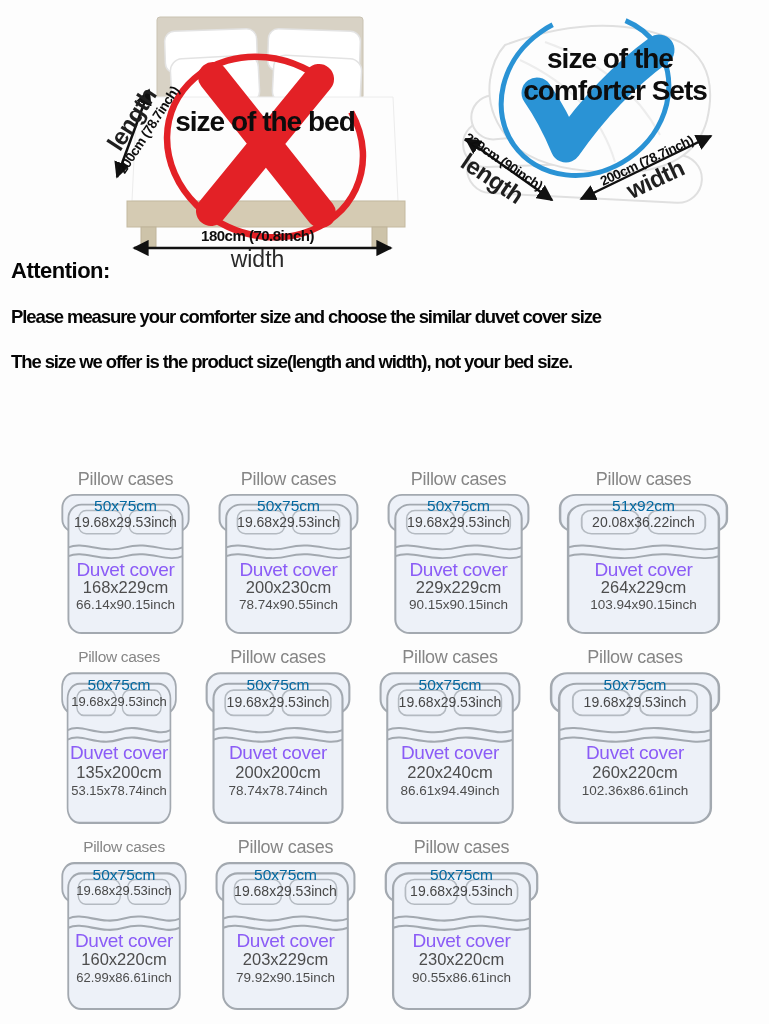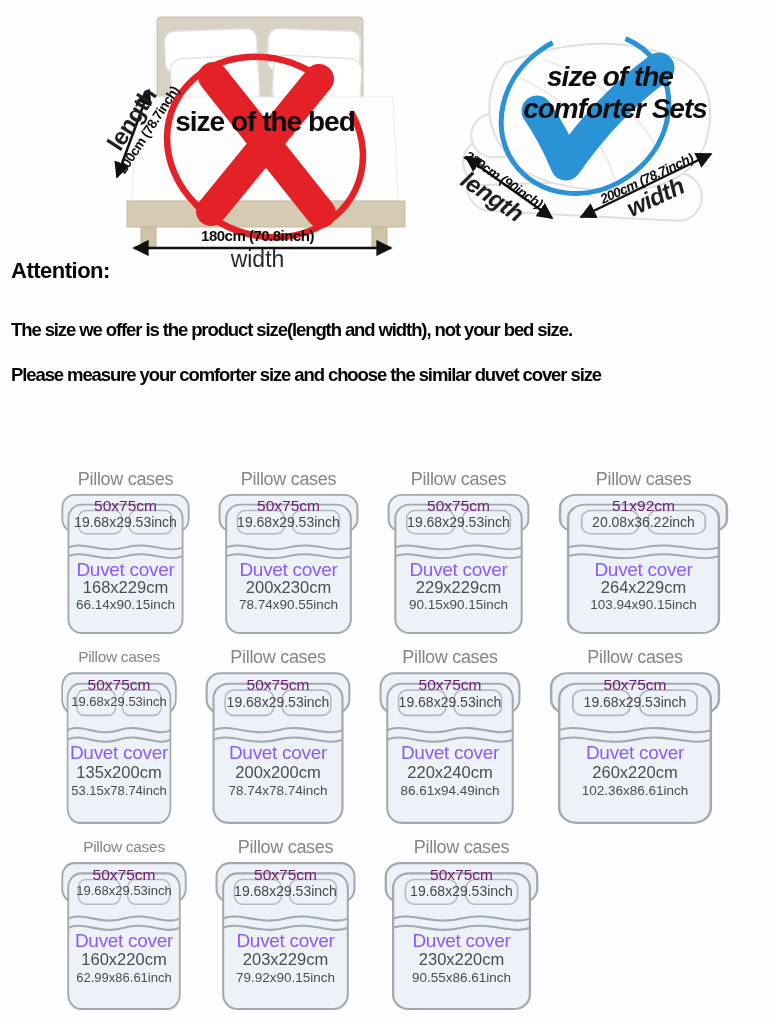--- a/index.html
+++ b/index.html
@@ -2,46 +2,46 @@
 <html><head>
 <meta charset="utf-8">
 <style>
   html,body{margin:0;padding:0;background:#ffffff;}
   body{font-family:"Liberation Sans","DejaVu Sans",sans-serif;}
   #page{position:relative;width:769px;height:1024px;background:#fdfdfd;overflow:hidden;}
 
   
   .figure{position:absolute;}
   #bed-figure{left:105px;top:5px;width:320px;height:265px;}
-  #comforter-figure{left:435px;top:18px;width:330px;height:255px;font-style:italic;}
+  #comforter-figure{left:435px;top:0;width:330px;height:255px;}
   .figure svg{position:absolute;inset:0;width:100%;height:100%;}
   .ovl{position:absolute;text-align:center;color:#0d0d0d;}
   .big-label{font-size:28px;font-weight:800;letter-spacing:-1px;line-height:1.1;}
   .dim-small{font-size:13.5px;font-weight:bold;letter-spacing:-0.5px;white-space:nowrap;}
   .dim-big{font-size:24px;font-weight:600;letter-spacing:-0.5px;color:#1f1f1f;white-space:nowrap;line-height:1.05;}
   .rot{transform-origin:center center;}
 
   
   #attention{position:absolute;left:11px;top:258px;width:756px;}
-  #attention .attn-title{font-size:22px;font-weight:bold;letter-spacing:-0.5px;color:#050505;margin:0 0 35px 0;}
+  #attention .attn-title{font-size:22px;font-weight:bold;letter-spacing:-0.5px;color:#050505;margin:0 0 22px 0;}
   #attention .attn-line{font-size:18.5px;font-weight:bold;letter-spacing:-1.1px;color:#050505;margin:0 0 23px 0;white-space:pre;}
 
   
   #grid{position:absolute;left:60px;top:468px;width:680px;}
   .grid-row{display:flex;align-items:flex-start;gap:26px;margin-bottom:10px;}
   .size-item{flex:0 0 auto;}
   .pillow-title{font-size:18px;color:#868686;text-align:center;line-height:22px;height:22px;letter-spacing:-0.3px;}
   .pillow-title.st{font-size:15.5px;}
   .bed{position:relative;width:100%;}
   .row-1 .bed{height:146px;}
   .row-2 .bed{height:158px;}
   .row-3 .bed{height:154px;}
   .bed svg{position:absolute;inset:0;width:100%;height:100%;}
   .t{position:absolute;left:0;right:0;text-align:center;white-space:nowrap;}
-  .pillow-cm{top:5%;font-size:15.5px;color:#701a75;}
+  .pillow-cm{top:5%;font-size:15.5px;color:#0369a1;}
   .pillow-inch{top:16.5%;font-size:14px;color:#474747;}
   .duvet-label{top:47%;font-size:19px;color:#8b5cf6;letter-spacing:-0.3px;}
   .duvet-cm{top:60%;font-size:16.5px;color:#4d4d4d;}
   .duvet-inch{top:73%;font-size:13.5px;color:#4d4d4d;}
 </style>
 </head>
 <body>
 
 <div id="page">
 
@@ -103,22 +103,22 @@
       <div class="dim-big">length</div>
     </div>
     <div class="ovl rot" style="left:122px;top:152px;width:190px;transform:rotate(-25deg);">
       <div class="dim-small">200cm (78.7inch)</div>
       <div class="dim-big">width</div>
     </div>
   </div>
 
   <div id="attention">
     <p class="attn-title">Attention:</p>
+    <p class="attn-line">Please measure your comforter size and choose the similar duvet cover size</p>
     <p class="attn-line">The size we offer is the product size(length and width), not your bed size.</p>
-    <p class="attn-line">Please measure your comforter size and choose the similar duvet cover size</p>
   </div>
 
   <div id="grid">
 
     <div class="grid-row row-1">
       <div class="size-item" style="width:131px">
         <div class="pillow-title">Pillow cases</div>
         <div class="bed">
   <svg viewBox="0 0 140 150" preserveAspectRatio="none">
     <rect x="2.5" y="5" width="135" height="38" rx="13" fill="#edf1f8" stroke="#a3a9b0" stroke-width="2"></rect>

